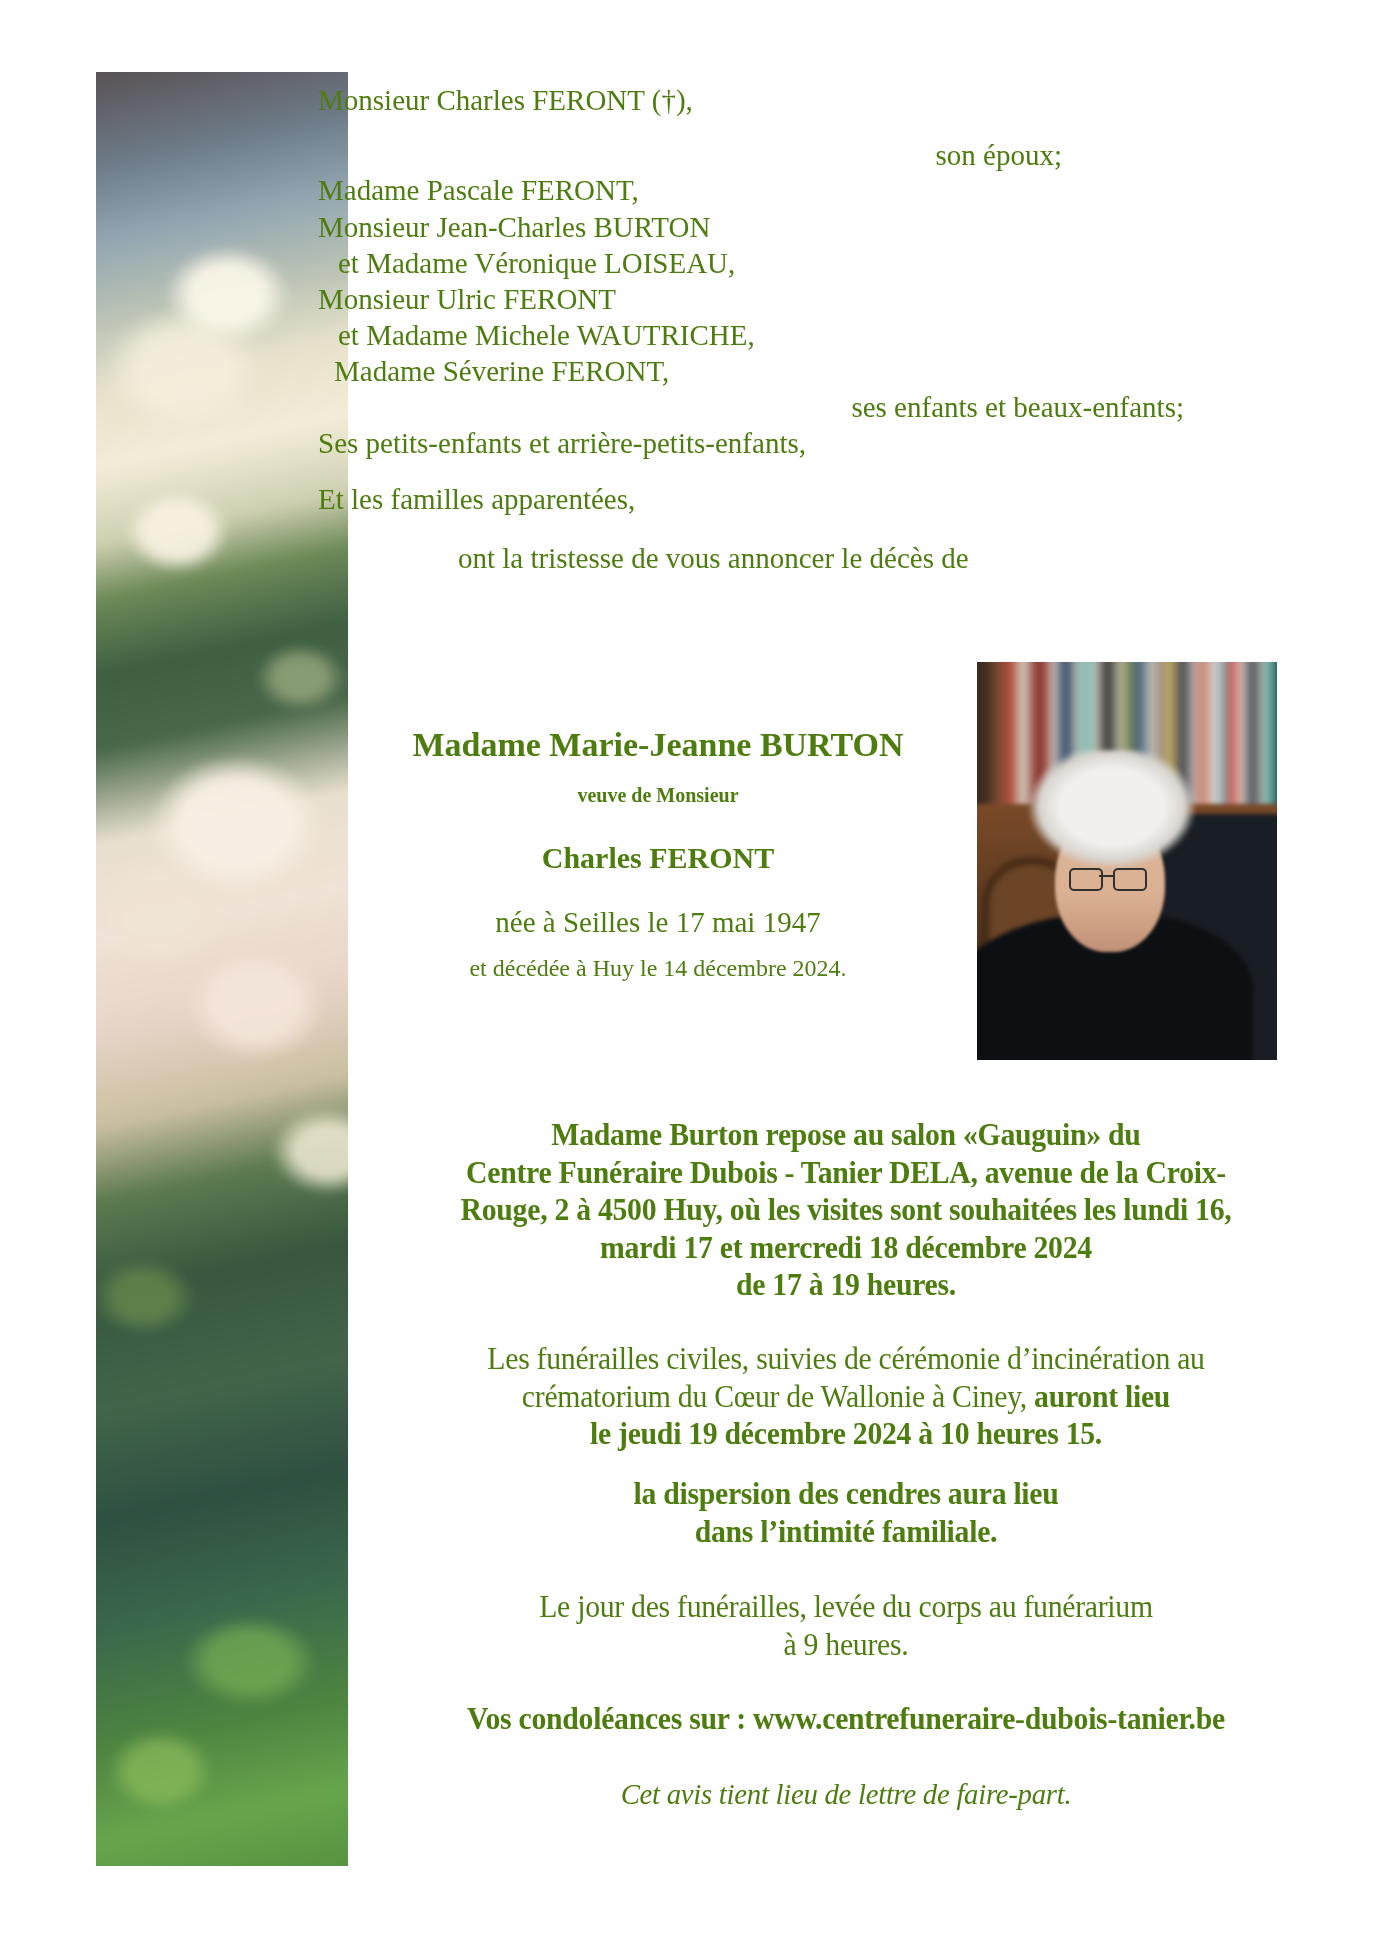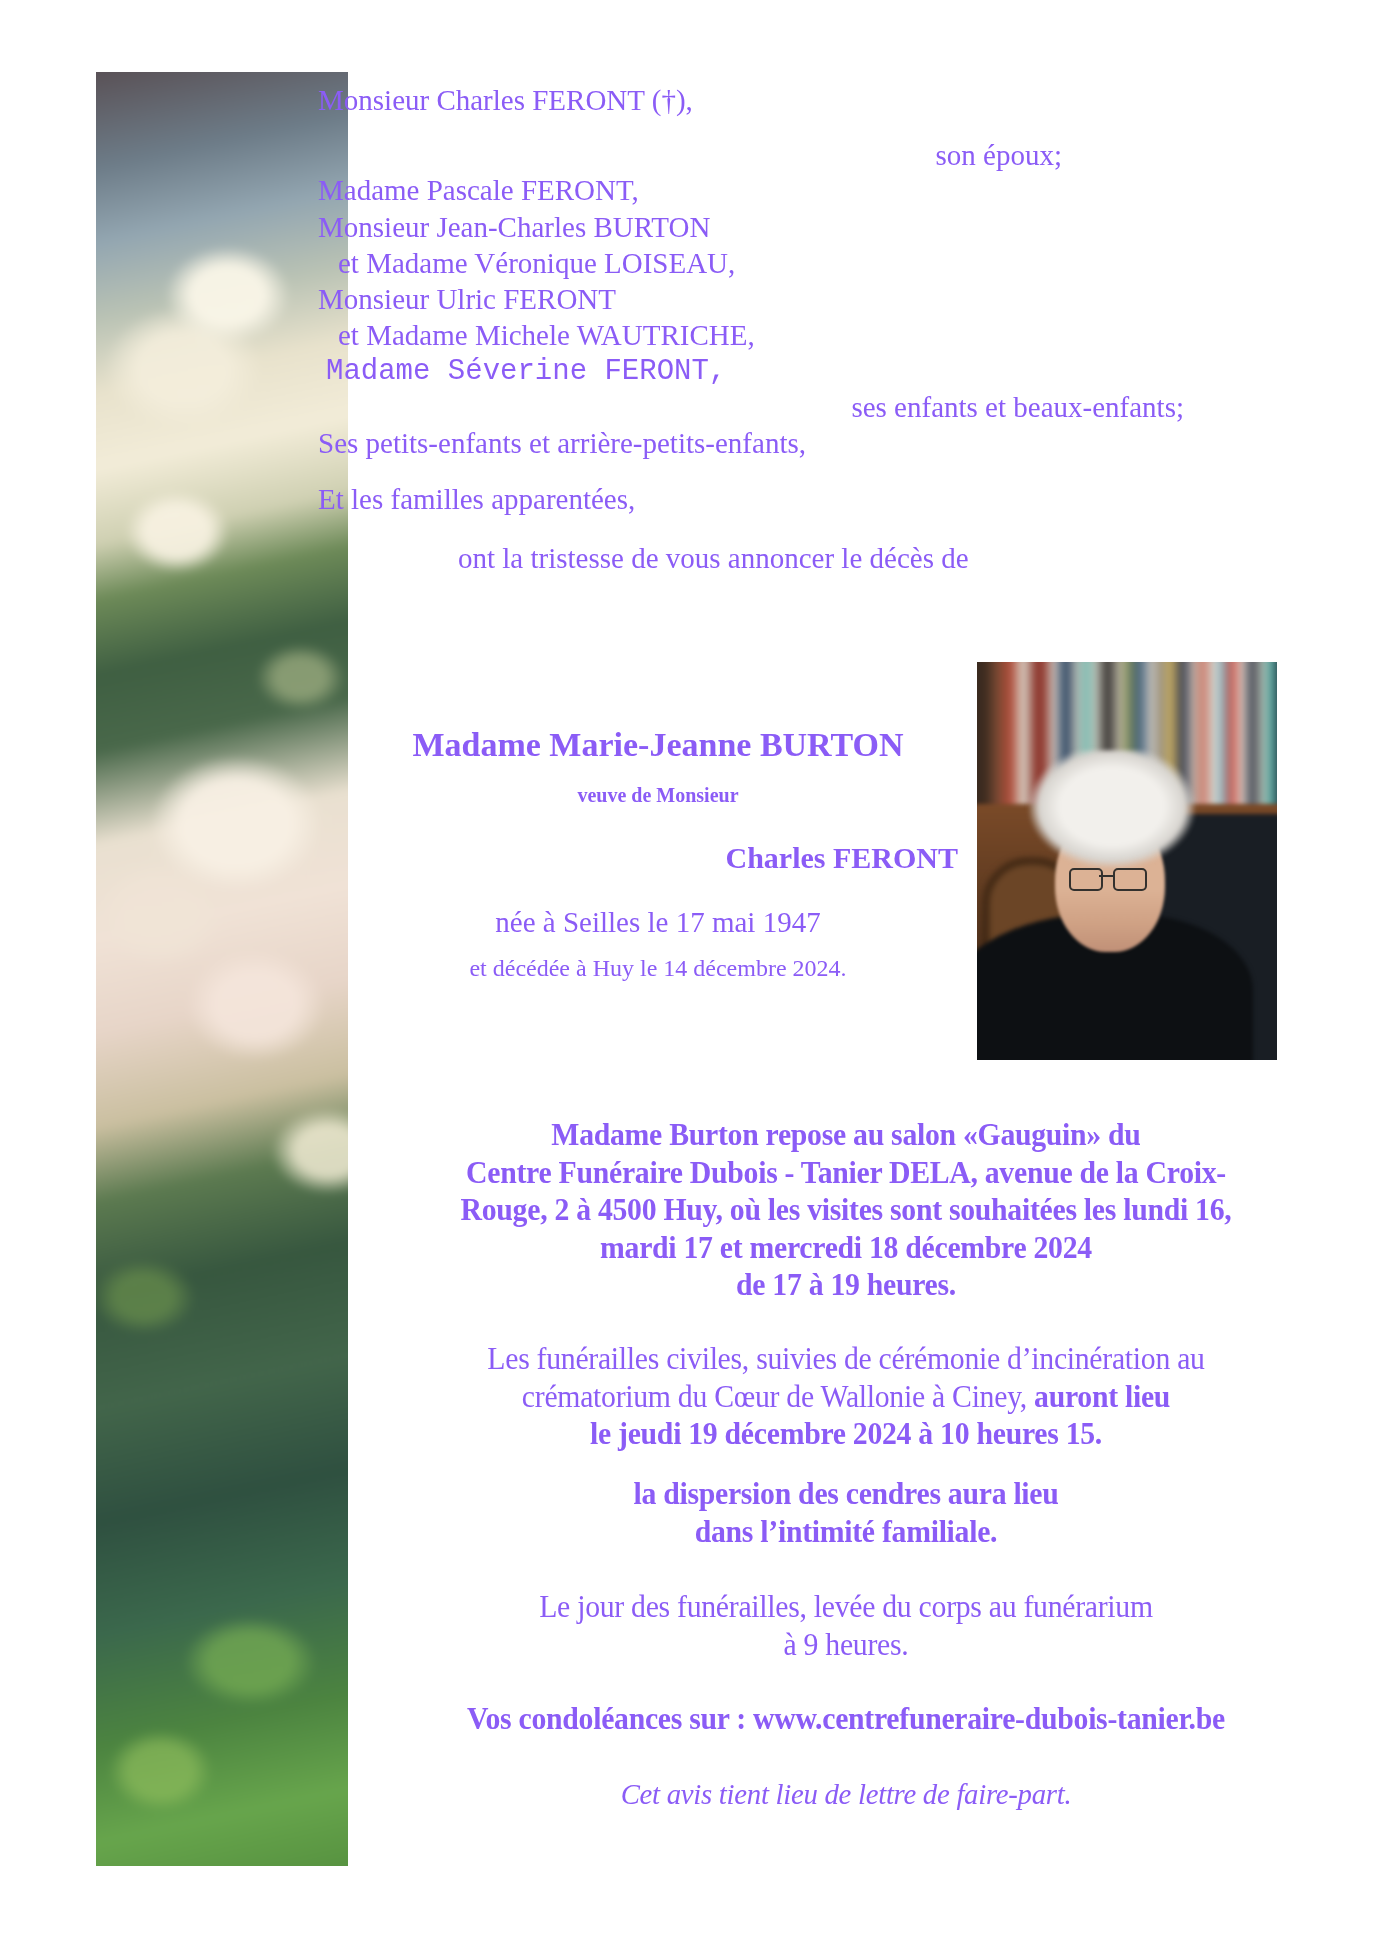--- a/index.html
+++ b/index.html
@@ -1,18 +1,18 @@
 <!DOCTYPE html>
 <html lang="fr"><head>
 <meta charset="utf-8">
 <style>
   html,body{margin:0;padding:0;background:#ffffff;}
   .page{
     position:relative;width:1326px;height:1949px;margin:0 auto;
-    background:#ffffff;color:#8b5cf6;
+    background:#ffffff;color:#4d7c0f;
     font-family:"Liberation Serif","DejaVu Serif",serif;
     overflow:hidden;
   }
   .line{position:absolute;white-space:nowrap;}
 
   
   .floral-strip{
     position:absolute;left:70px;top:72px;width:252px;height:1794px;
     overflow:hidden;background:#3f5f46;
   }
@@ -108,31 +108,31 @@
   </div>
 
   <div class="intro">
     <div class="line" style="top:84px;left:0;">Monsieur Charles FERONT (†),</div>
     <div class="line right" style="top:139px;right:124px;left:auto;">son époux;</div>
     <div class="line" style="top:174px;left:0;">Madame Pascale FERONT,</div>
     <div class="line" style="top:211px;left:0;">Monsieur Jean-Charles BURTON</div>
     <div class="line" style="top:247px;left:20px;">et Madame Véronique LOISEAU,</div>
     <div class="line" style="top:283px;left:0;">Monsieur Ulric FERONT</div>
     <div class="line" style="top:319px;left:20px;">et Madame Michele WAUTRICHE,</div>
-    <div class="line" style="top:355px;left:8px;font-family:Liberation Mono, monospace;">Madame Séverine FERONT,</div>
+    <div class="line" style="top:355px;left:16px;">Madame Séverine FERONT,</div>
     <div class="line right" style="top:391px;right:2px;left:auto;margin-left:24px;">ses enfants et beaux-enfants;</div>
     <div class="line" style="top:427px;left:0;">Ses petits-enfants et arrière-petits-enfants,</div>
     <div class="line" style="top:483px;left:0;">Et les familles apparentées,</div>
     <div class="line" style="top:542px;left:140px;">ont la tristesse de vous annoncer le décès de</div>
   </div>
 
   <div class="deceased">
     <div class="line b" style="top:726px;font-size:34px;">Madame Marie-Jeanne BURTON</div>
     <div class="line b" style="top:784px;font-size:20px;">veuve de Monsieur</div>
-    <div class="line b" style="top:841px;font-size:30px;text-align:right;">Charles FERONT</div>
+    <div class="line b" style="top:841px;font-size:30px;">Charles FERONT</div>
     <div class="line" style="top:898px;font-size:29px;margin-top:8px;">née à Seilles le 17 mai 1947</div>
     <div class="line" style="top:955px;font-size:24px;">et décédée à Huy le 14 décembre 2024.</div>
   </div>
 
   <div class="portrait">
     <div class="pt-books"></div>
     <div class="pt-wood"></div>
     <div class="pt-panel p1"></div>
     <div class="pt-panel p2"></div>
     <div class="pt-chair"></div>

